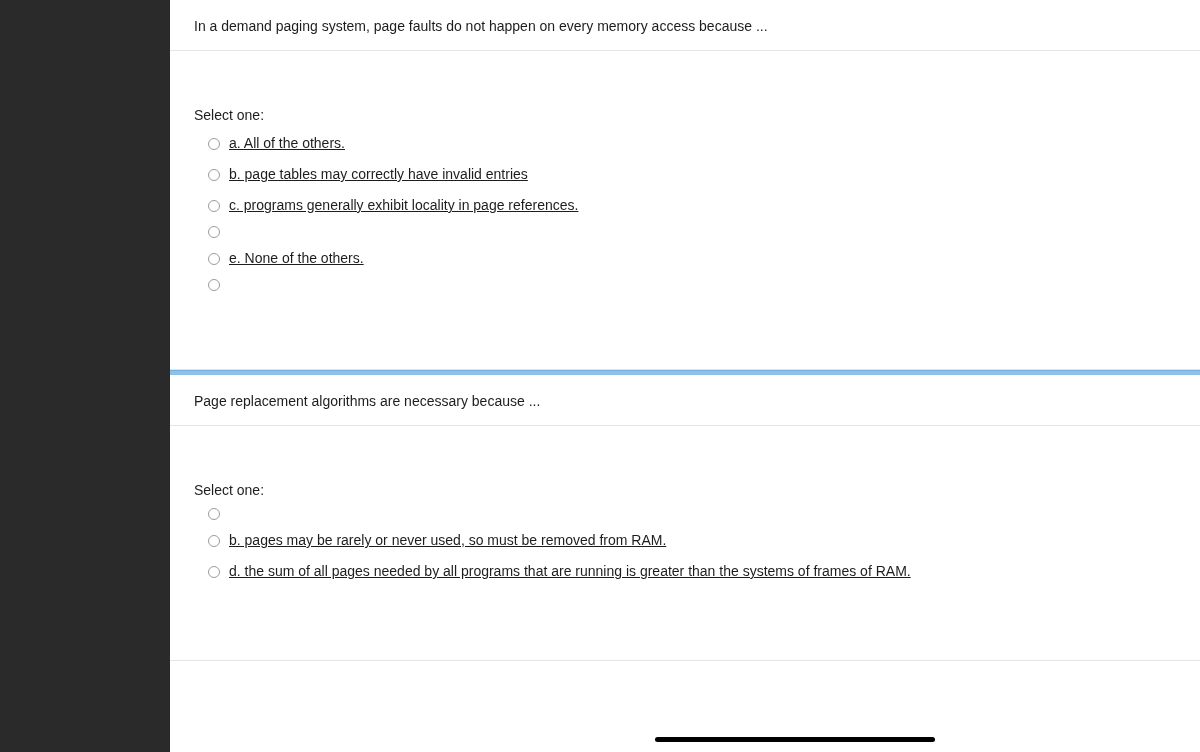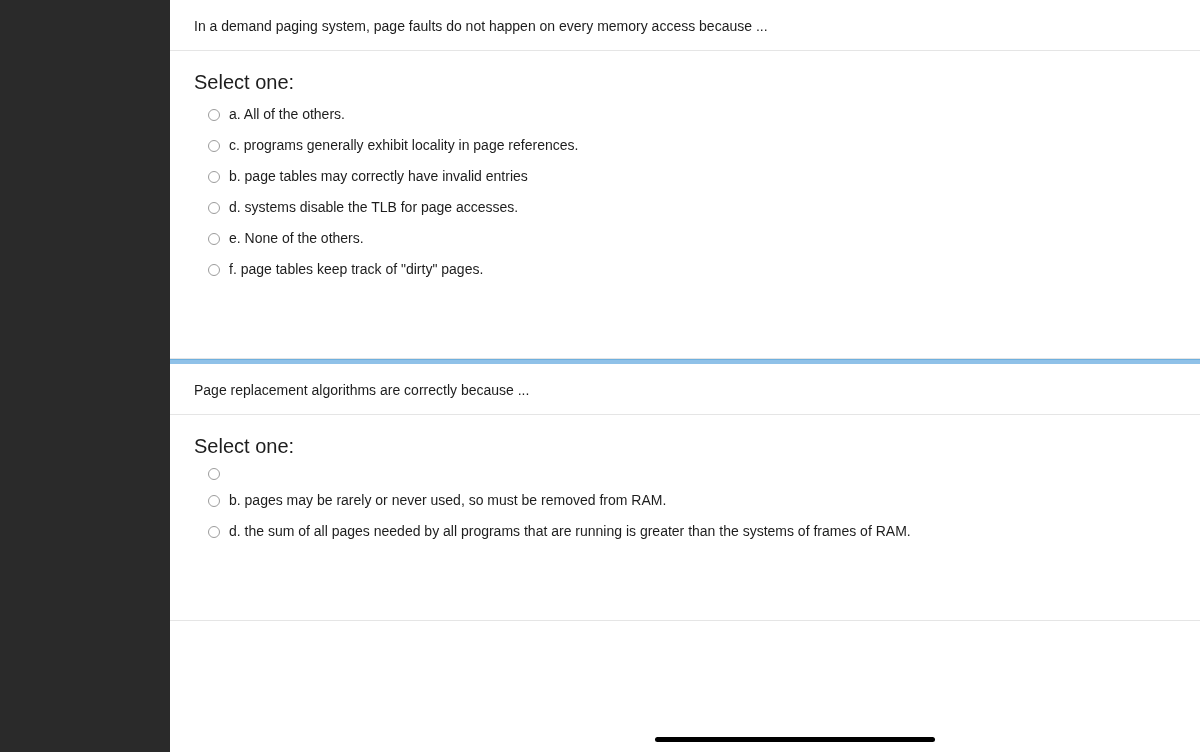--- a/index.html
+++ b/index.html
@@ -30,32 +30,34 @@
   .q-text {
     padding: 18px 24px 16px 24px;
     border-bottom: 1px solid #e5e5e5;
     color: #1d1d1d;
     font-size: 14px;
   }
   .answer-area {
     padding: 20px 24px 0 24px;
   }
   .select-one {
-    font-size: 20px;
+    font-size: 14px;
     color: #1d1d1d;
     margin-bottom: 6px;
+    margin-top: 36px;
   }
   .option {
     display: flex;
     align-items: center;
     padding: 4px 0 4px 14px;
     font-size: 14px;
     color: #1d1d1d;
     line-height: 1.5;
     margin-bottom: 2px;
+    text-decoration: underline;
   }
   .radio {
     width: 12px;
     height: 12px;
     border: 1px solid #9c9c9c;
     border-radius: 50%;
     margin-right: 9px;
     flex-shrink: 0;
     background: #fff;
   }
@@ -86,45 +88,43 @@
     <div class="q-text">In a demand paging system, page faults do not happen on every memory access because ...</div>
     <div class="answer-area">
       <div class="select-one">Select one:</div>
 
       <label class="option">
         <span class="radio"></span>
         <span>a. All of the others.</span>
       </label>
       <label class="option">
         <span class="radio"></span>
+        <span>b. page tables may correctly have invalid entries</span>
+      </label>
+      <label class="option">
+        <span class="radio"></span>
         <span>c. programs generally exhibit locality in page references.</span>
       </label>
       <label class="option">
         <span class="radio"></span>
-        <span>b. page tables may correctly have invalid entries</span>
-      </label>
-      <label class="option">
-        <span class="radio"></span>
-        <span>d. systems disable the TLB for page accesses.</span>
       </label>
       <label class="option">
         <span class="radio"></span>
         <span>e. None of the others.</span>
       </label>
       <label class="option">
         <span class="radio"></span>
-        <span>f. page tables keep track of "dirty" pages.</span>
       </label>
     </div>
   </div>
 
   <div class="accent-bar"></div>
 
   <div class="question-block">
-    <div class="q-text">Page replacement algorithms are correctly because ...</div>
+    <div class="q-text">Page replacement algorithms are necessary because ...</div>
     <div class="answer-area">
       <div class="select-one">Select one:</div>
 
       <label class="option">
         <span class="radio"></span>
       </label>
       <label class="option">
         <span class="radio"></span>
         <span>b. pages may be rarely or never used, so must be removed from RAM.</span>
       </label>

